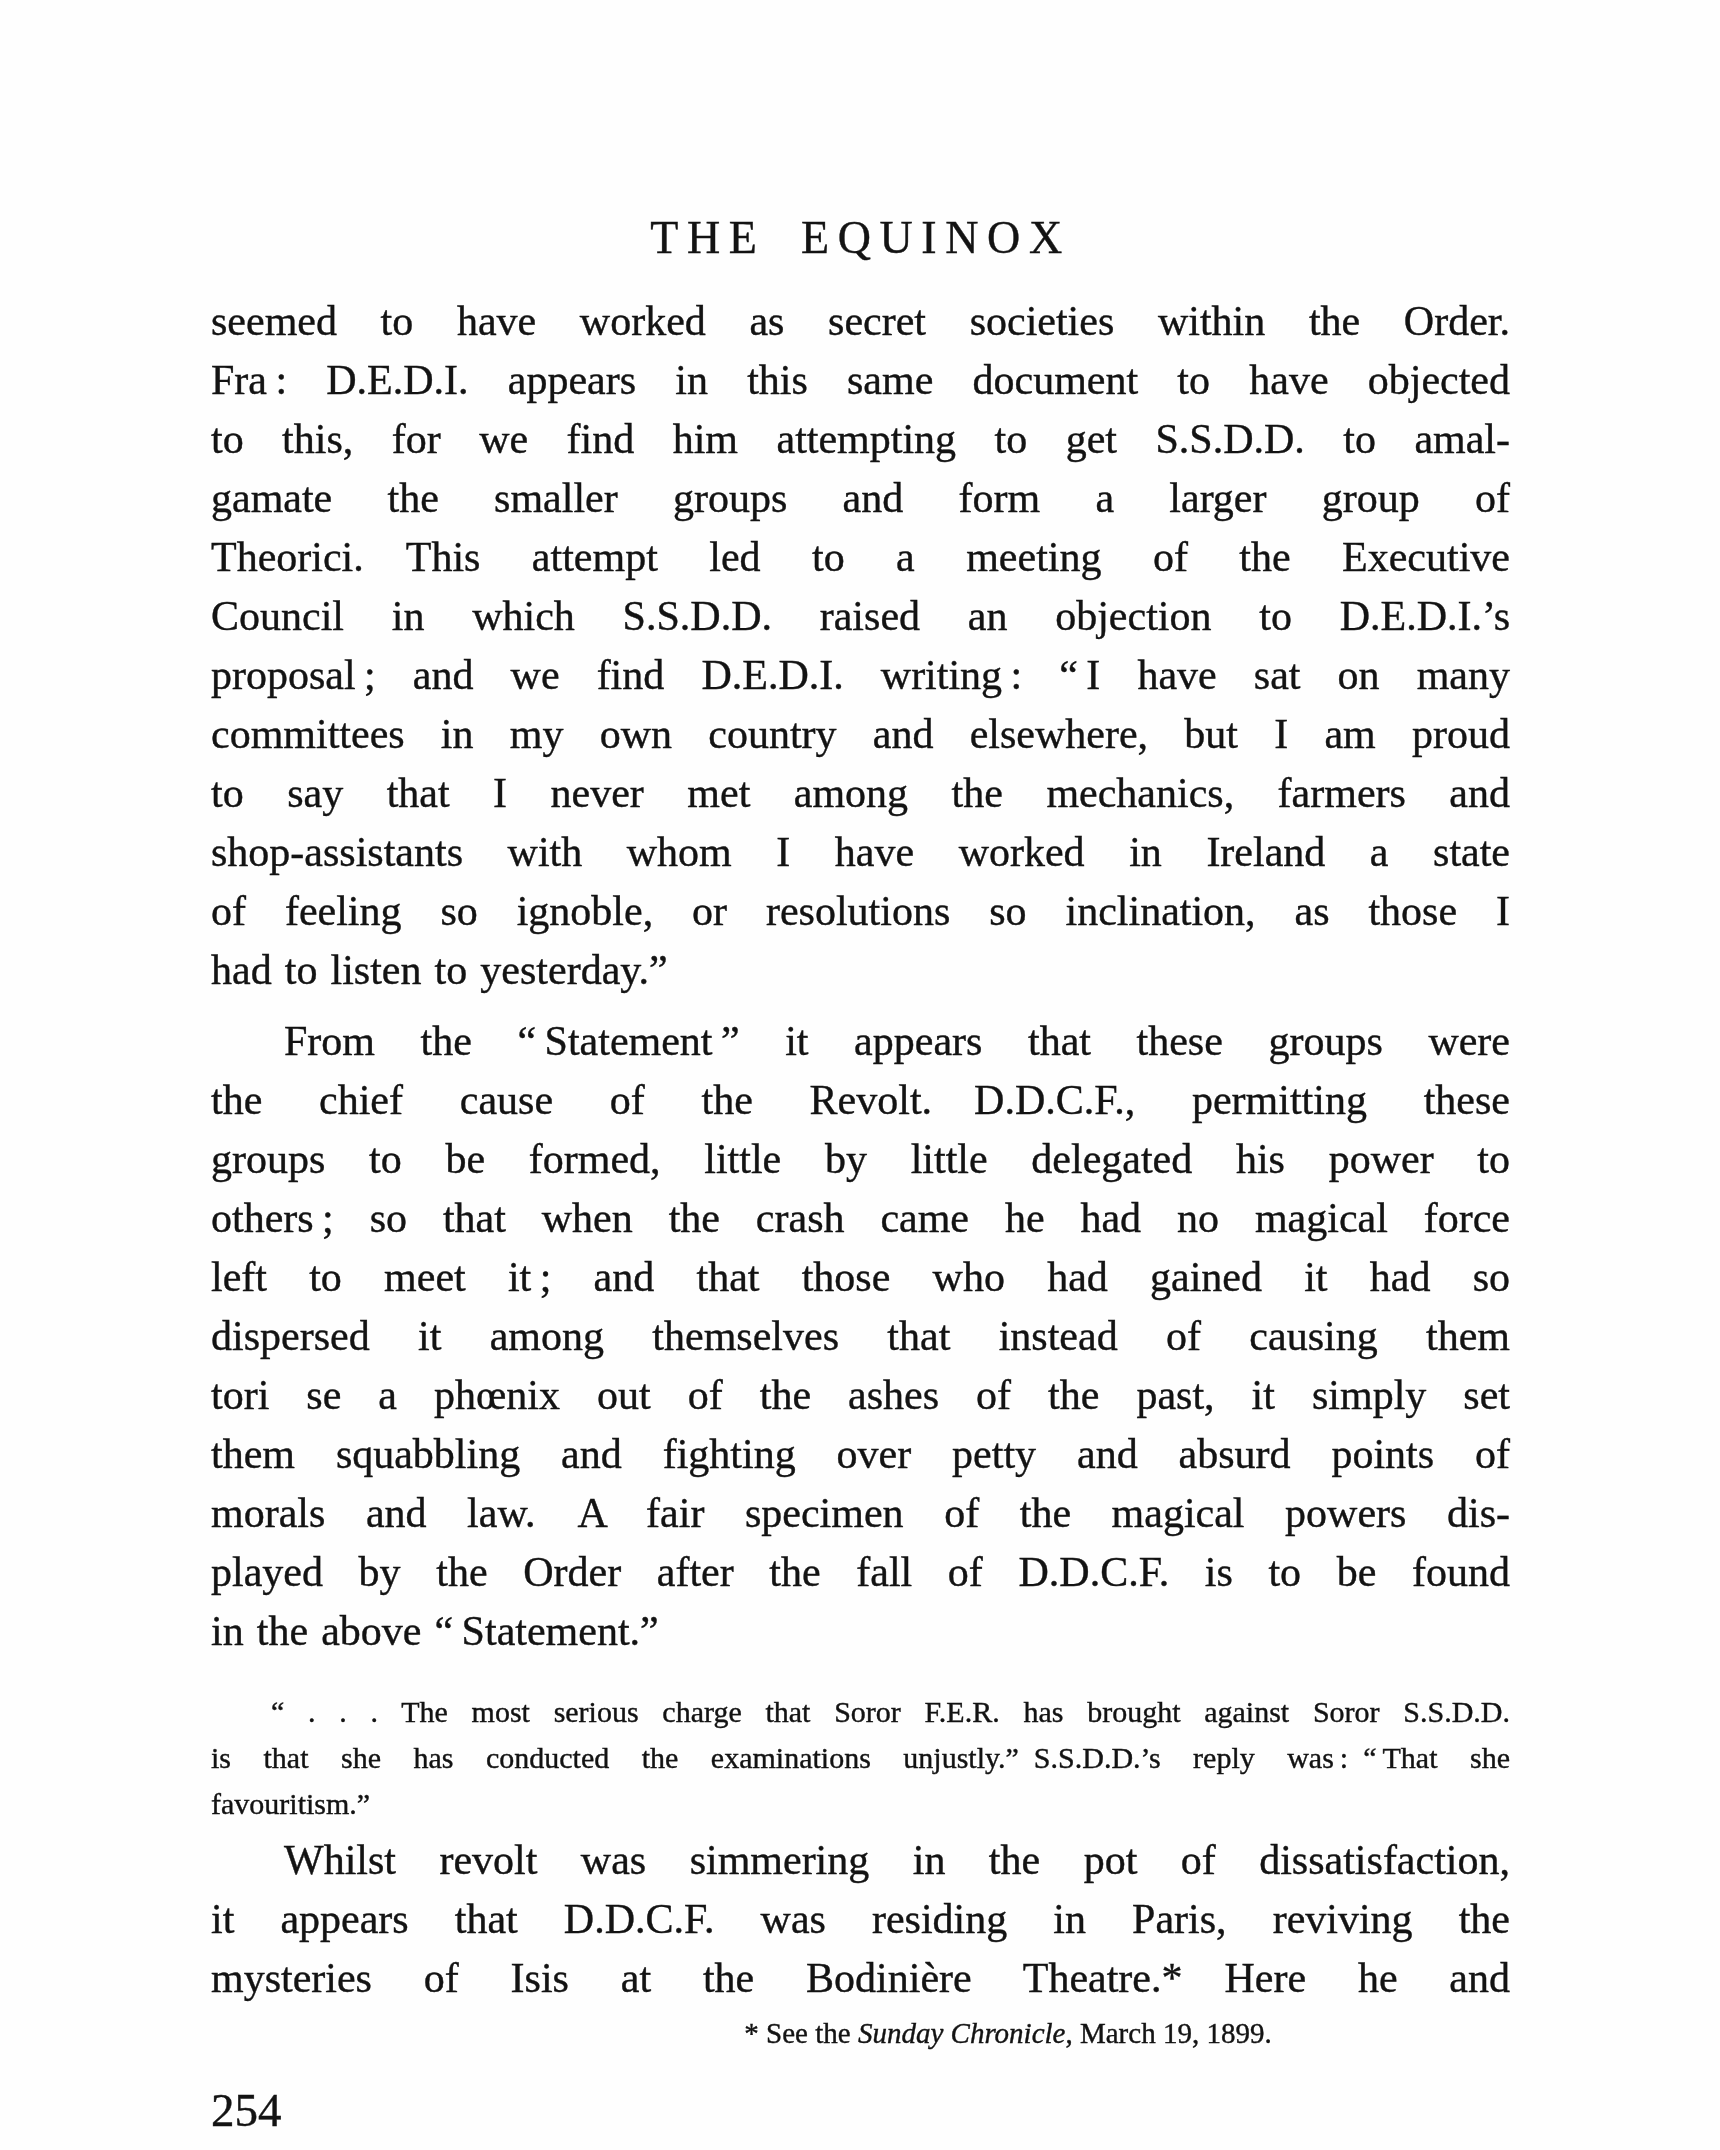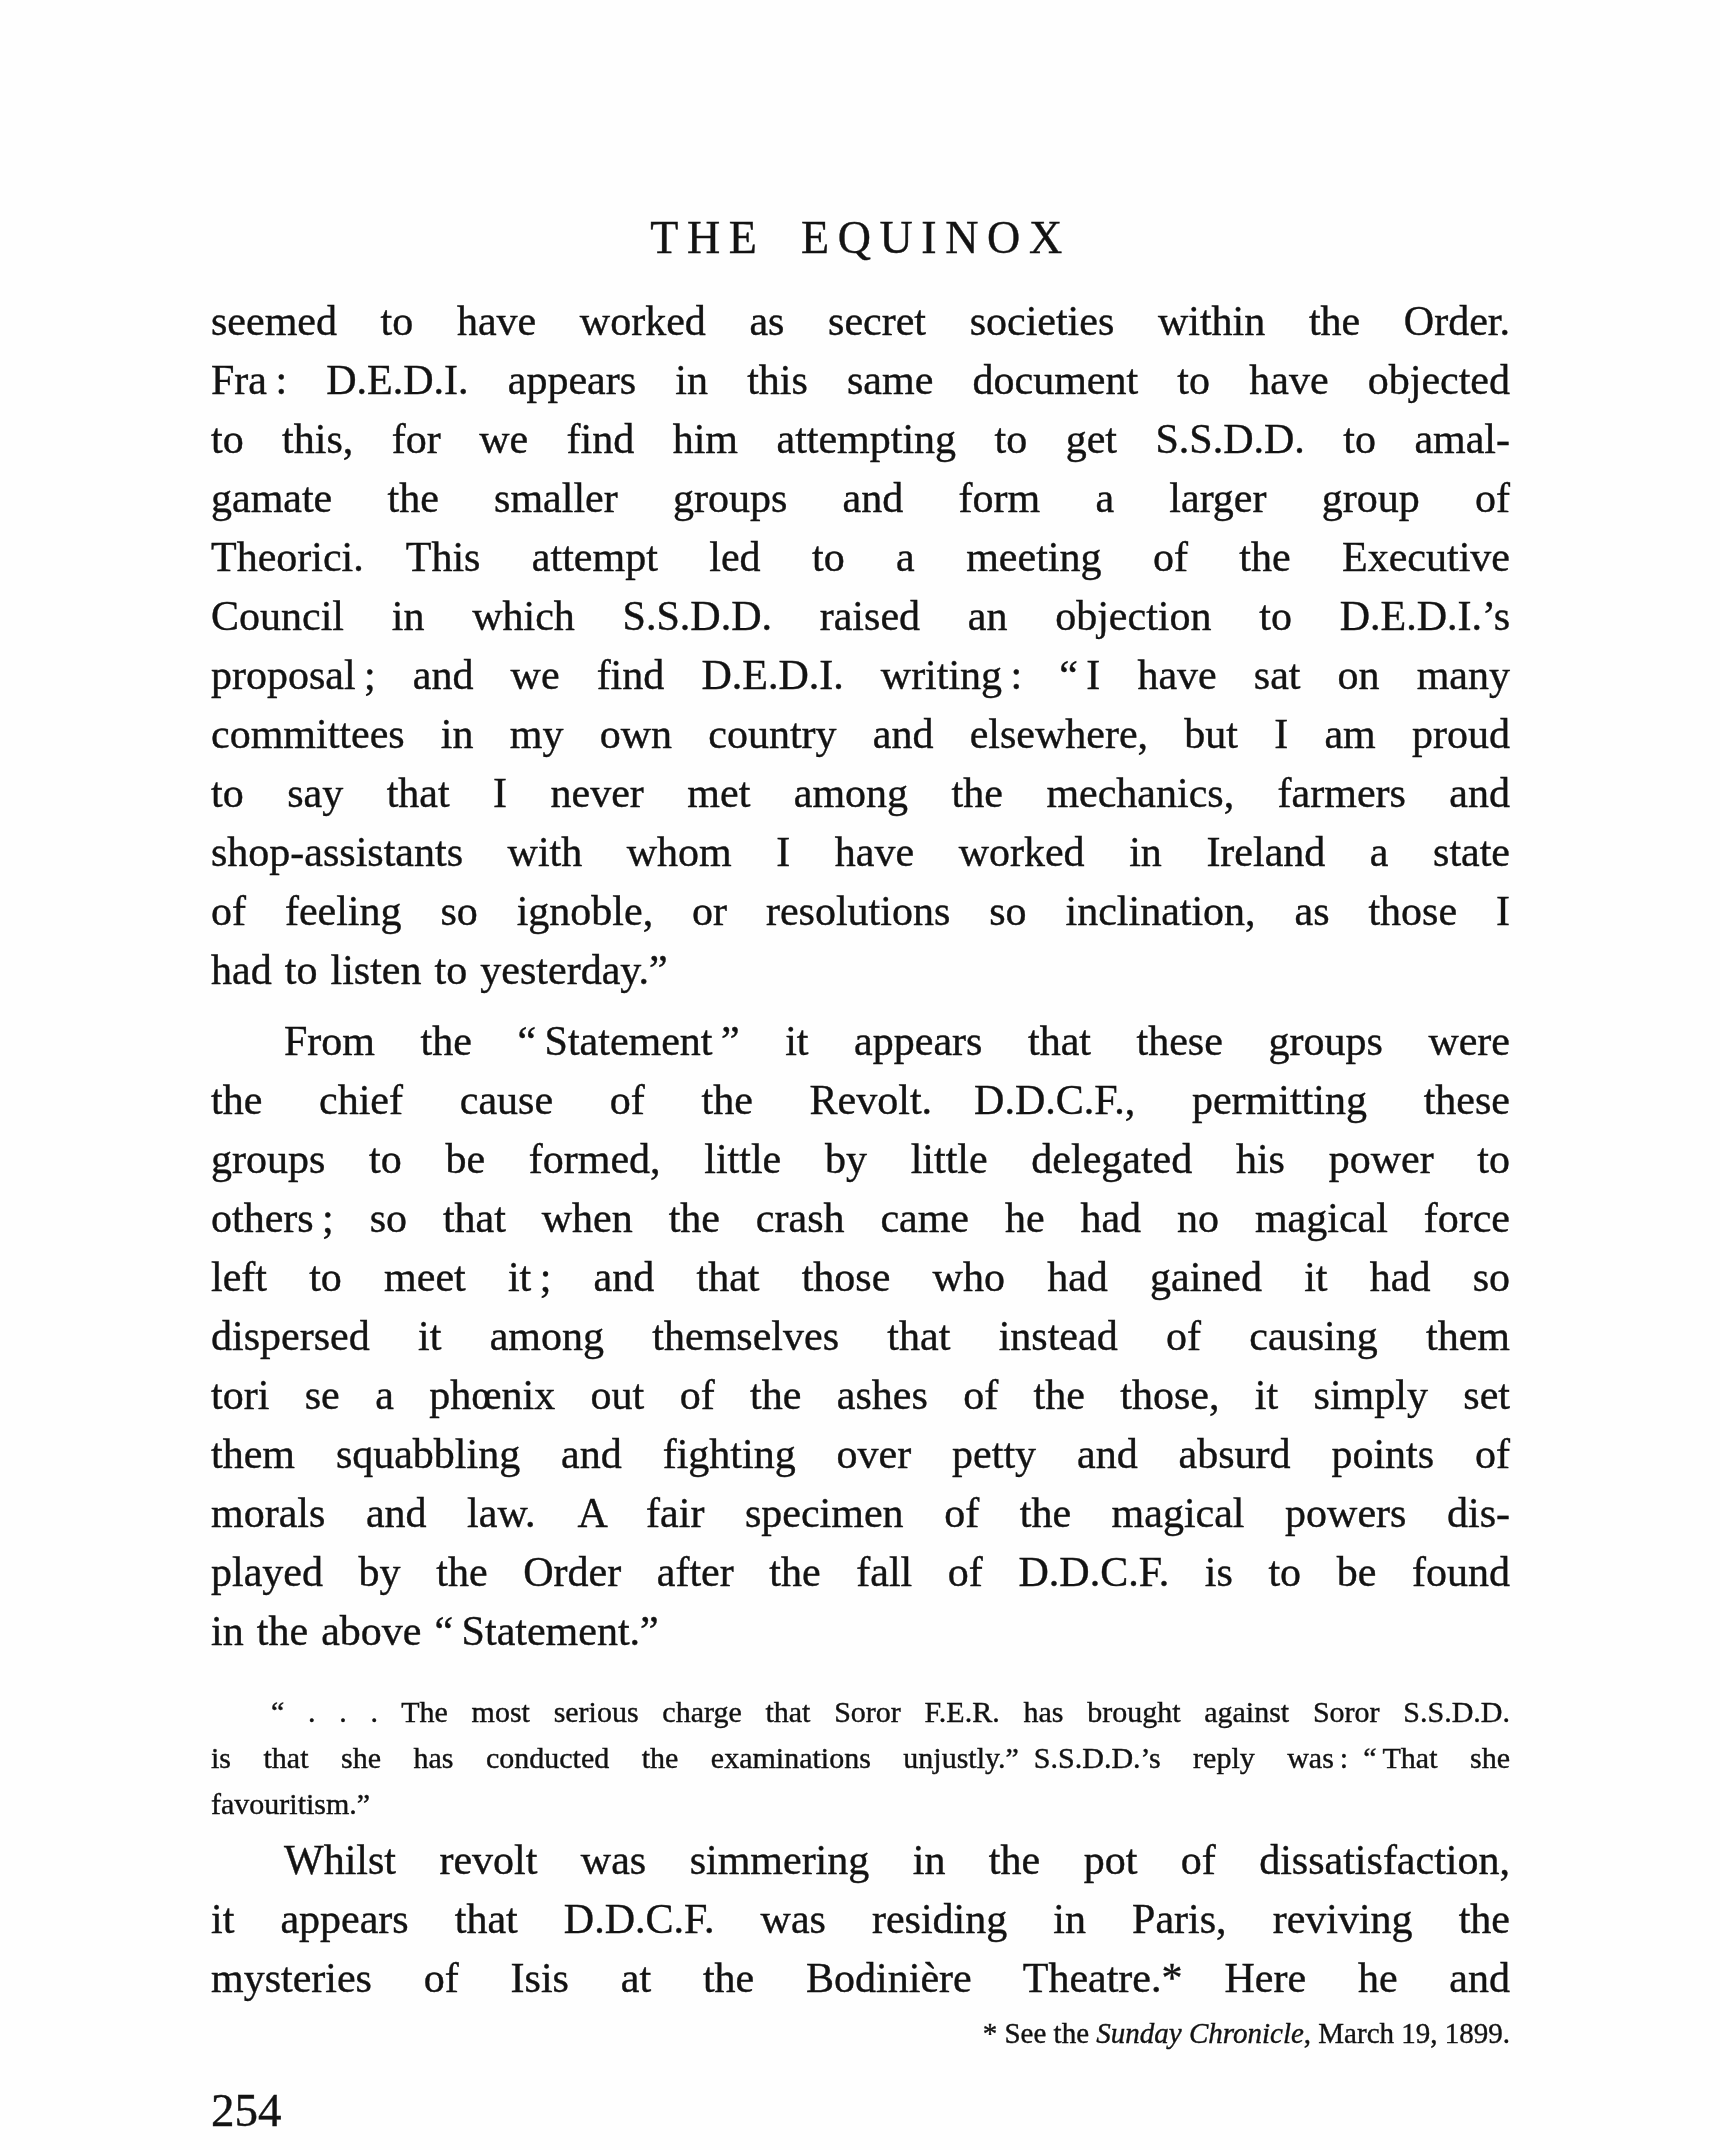--- a/index.html
+++ b/index.html
@@ -55,21 +55,21 @@
   .note .line {
     font-size: 30px;
     line-height: 46px;
   }
   .indent-note { text-indent: 60px; }
 
   .footnote {
     margin: 4.3px 0 0 295px;
     font-size: 29px;
     line-height: 43px;
-    text-align: right;
+    text-align: center;
     white-space: nowrap;
   }
   .footnote .journal { font-style: italic; }
 
   .pagenum {
     position: absolute;
     left: 211px;
     top: 2084px;
     font-size: 47px;
     line-height: 52px;
@@ -98,21 +98,21 @@
       <div class="line last">had to listen to yesterday.”</div>
     </div>
 
     <div class="para p2">
       <div class="line indent-body">From the “ Statement ” it appears that these groups were</div>
       <div class="line">the chief cause of the Revolt. D.D.C.F., permitting these</div>
       <div class="line">groups to be formed, little by little delegated his power to</div>
       <div class="line">others ; so that when the crash came he had no magical force</div>
       <div class="line">left to meet it ; and that those who had gained it had so</div>
       <div class="line">dispersed it among themselves that instead of causing them</div>
-      <div class="line">tori se a phœnix out of the ashes of the those, it simply set</div>
+      <div class="line">tori se a phœnix out of the ashes of the past, it simply set</div>
       <div class="line">them squabbling and fighting over petty and absurd points of</div>
       <div class="line">morals and law. A fair specimen of the magical powers dis-</div>
       <div class="line">played by the Order after the fall of D.D.C.F. is to be found</div>
       <div class="line last">in the above “ Statement.”</div>
     </div>
 
     <div class="para note">
       <div class="line indent-note">“ . . . The most serious charge that Soror F.E.R. has brought against Soror S.S.D.D.</div>
       <div class="line">is that she has conducted the examinations unjustly.” S.S.D.D.’s reply was : “ That she</div>
       <div class="line last">favouritism.”</div>

